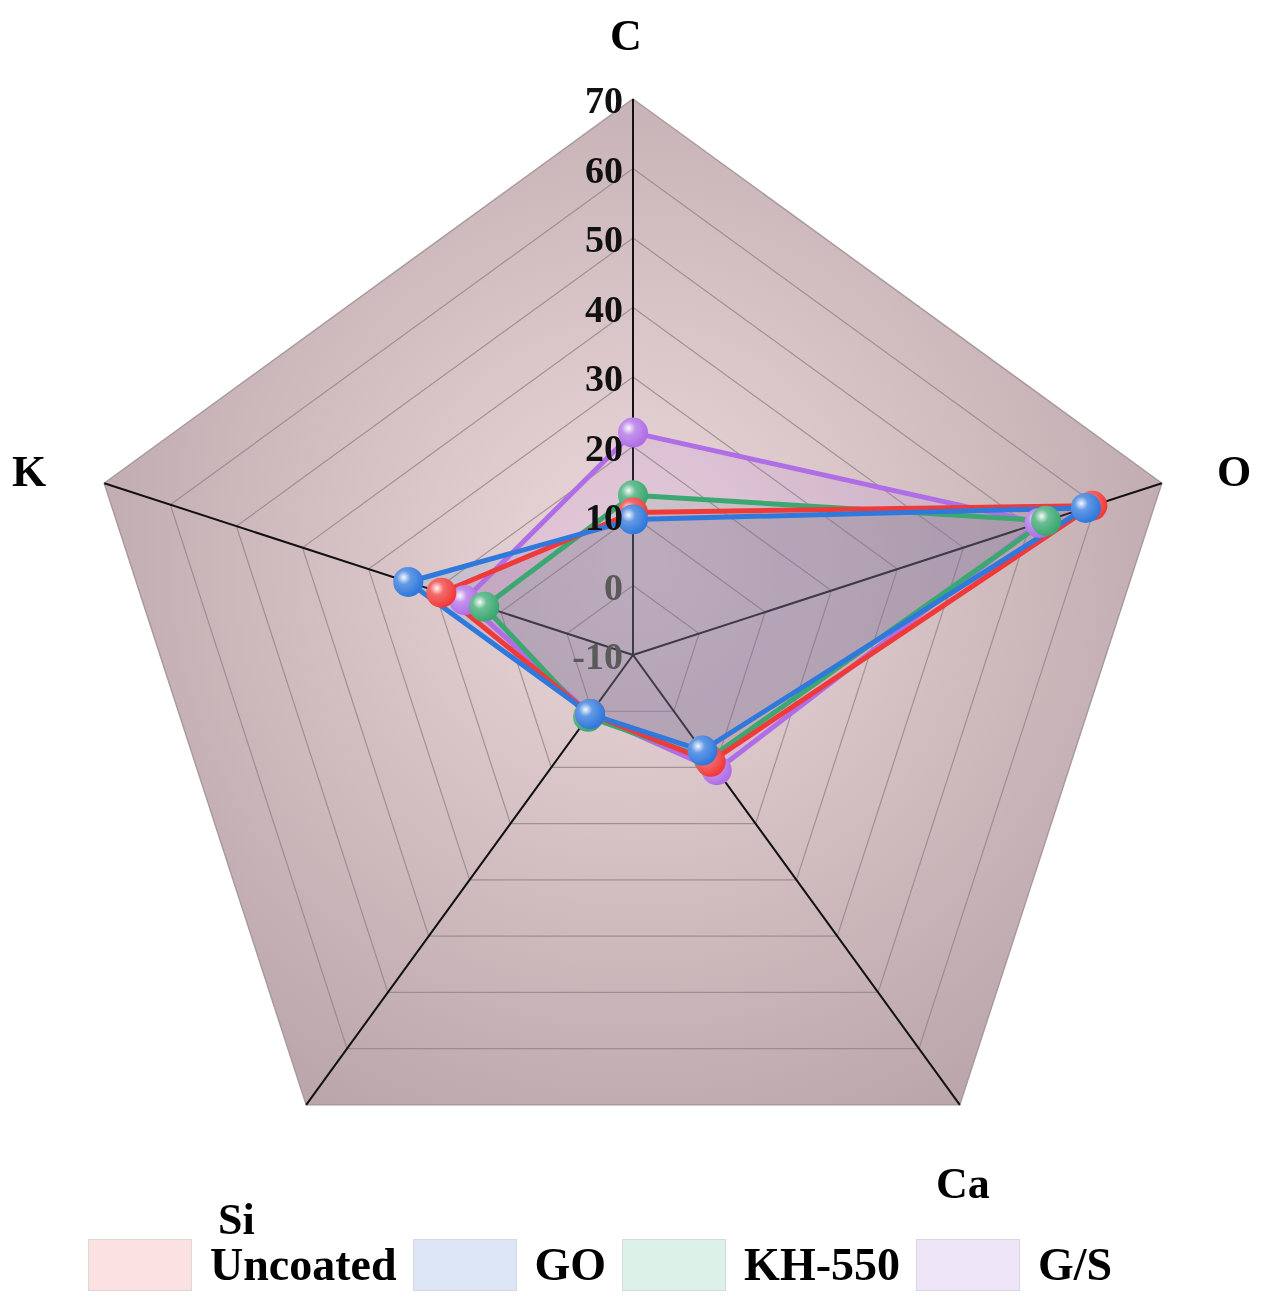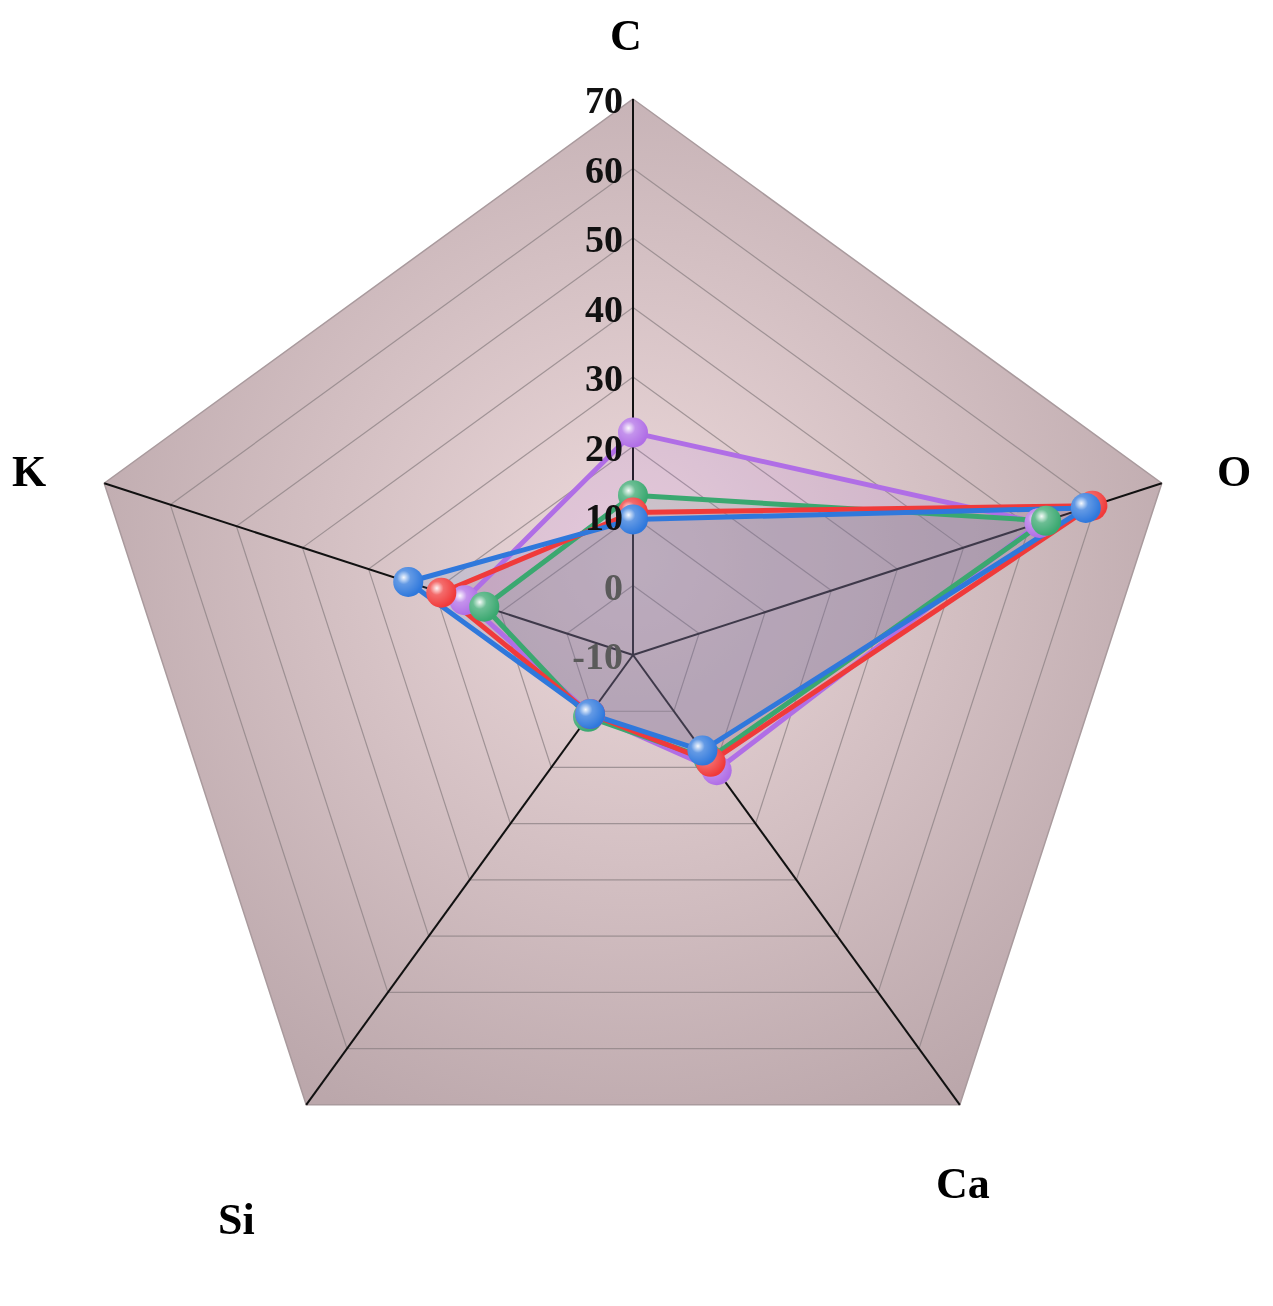--- a/index.html
+++ b/index.html
@@ -153,13 +153,31 @@
         <text x="623" y="113" text-anchor="end" font-size="38" font-weight="bold" fill="#111" font-family="&quot;Liberation Serif&quot;, &quot;DejaVu Serif&quot;, serif">70</text>
       </g>
   </svg>
 
   <div class="axis-label" style="left:610px; top:14px;">C</div>
   <div class="axis-label" style="left:1217px; top:450px;">O</div>
   <div class="axis-label" style="left:12px; top:450px;">K</div>
   <div class="axis-label" style="left:218px; top:1198px;">Si</div>
   <div class="axis-label" style="left:936px; top:1162px;">Ca</div>
 
+  <div class="legend">
+    <div class="legend-item">
+      <span class="legend-swatch" style="background: rgb(251, 225, 225);"></span>
+      <span class="legend-label">Uncoated</span>
+    </div>
+    <div class="legend-item">
+      <span class="legend-swatch" style="background: rgb(220, 230, 247);"></span>
+      <span class="legend-label">GO</span>
+    </div>
+    <div class="legend-item">
+      <span class="legend-swatch" style="background: rgb(220, 242, 232);"></span>
+      <span class="legend-label">KH-550</span>
+    </div>
+    <div class="legend-item">
+      <span class="legend-swatch" style="background: rgb(238, 230, 248);"></span>
+      <span class="legend-label">G/S</span>
+    </div>
+  </div>
 </div>
 
 </body></html>

